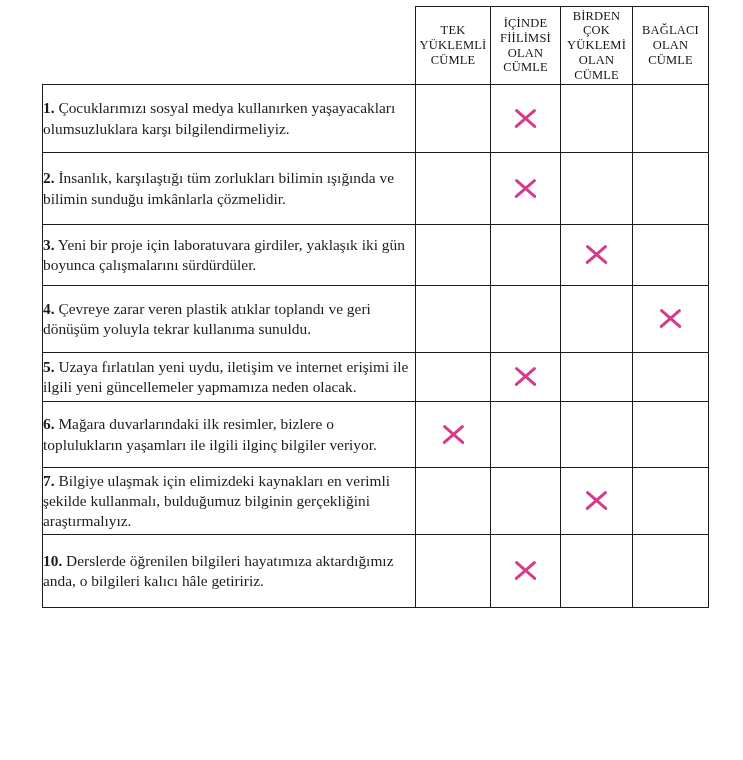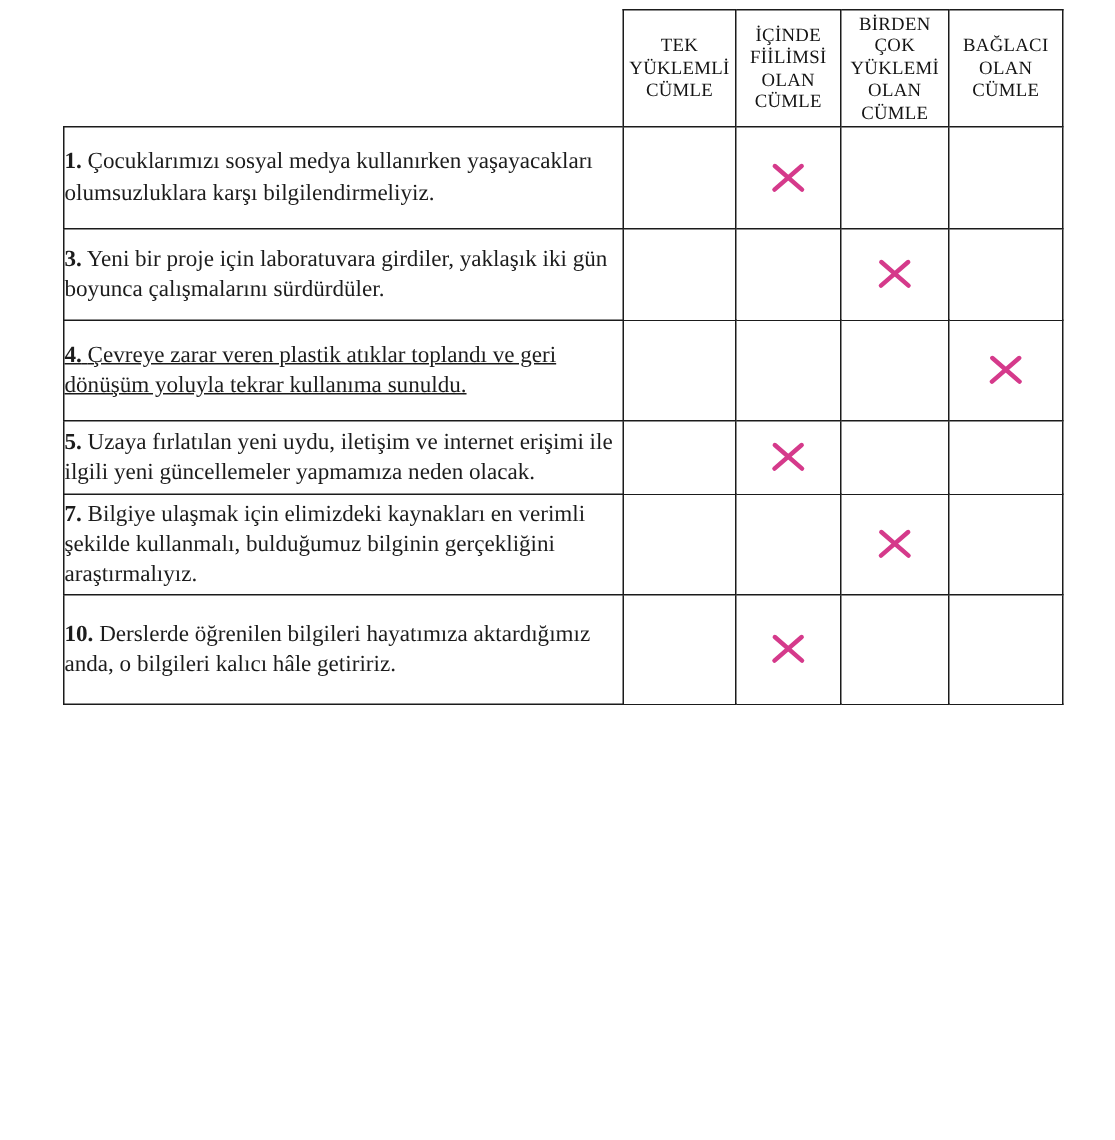--- a/index.html
+++ b/index.html
@@ -132,38 +132,52 @@
       </tr>
     </thead>
     <tbody id="rows-body">
         <tr style="height: 68px; margin-top: 32px;">
           <td class="sentence"><span class="num">1.</span> <span>Çocuklarımızı sosyal medya kullanırken yaşayacakları olumsuzluklara karşı bilgilendirmeliyiz.</span></td>
           <td class="mark-cell"><span class="xmark empty"></span></td>
           <td class="mark-cell"><span class="xmark"></span></td>
           <td class="mark-cell"><span class="xmark empty"></span></td>
           <td class="mark-cell"><span class="xmark empty"></span></td>
         </tr>
+        <tr style="height: 72px;">
+          <td class="sentence"><span class="num">2.</span> <span>İnsanlık, karşılaştığı tüm zorlukları bilimin ışığında ve bilimin sunduğu imkânlarla çözmelidir.</span></td>
+          <td class="mark-cell"><span class="xmark empty"></span></td>
+          <td class="mark-cell"><span class="xmark"></span></td>
+          <td class="mark-cell"><span class="xmark empty"></span></td>
+          <td class="mark-cell"><span class="xmark empty"></span></td>
+        </tr>
         <tr style="height: 61px; font-family: Liberation Serif, serif;">
           <td class="sentence"><span class="num">3.</span> <span>Yeni bir proje için laboratuvara girdiler, yaklaşık iki gün boyunca çalışmalarını sürdürdüler.</span></td>
           <td class="mark-cell"><span class="xmark empty"></span></td>
           <td class="mark-cell"><span class="xmark empty"></span></td>
           <td class="mark-cell"><span class="xmark"></span></td>
           <td class="mark-cell"><span class="xmark empty"></span></td>
         </tr>
-        <tr style="height: 67px; text-decoration: underline;">
+        <tr style="height: 67px;">
           <td class="sentence"><span class="num">4.</span> <span>Çevreye zarar veren plastik atıklar toplandı ve geri dönüşüm yoluyla tekrar kullanıma sunuldu.</span></td>
           <td class="mark-cell"><span class="xmark empty"></span></td>
           <td class="mark-cell"><span class="xmark empty"></span></td>
           <td class="mark-cell"><span class="xmark empty"></span></td>
           <td class="mark-cell"><span class="xmark"></span></td>
         </tr>
         <tr style="height: 49px;">
           <td class="sentence"><span class="num">5.</span> <span>Uzaya fırlatılan yeni uydu,  iletişim ve internet erişimi ile ilgili yeni güncellemeler yapmamıza neden olacak.</span></td>
           <td class="mark-cell"><span class="xmark empty"></span></td>
           <td class="mark-cell"><span class="xmark"></span></td>
+          <td class="mark-cell"><span class="xmark empty"></span></td>
+          <td class="mark-cell"><span class="xmark empty"></span></td>
+        </tr>
+        <tr style="height: 66px;">
+          <td class="sentence"><span class="num">6.</span> <span>Mağara duvarlarındaki ilk resimler, bizlere o toplulukların yaşamları ile ilgili ilginç bilgiler veriyor.</span></td>
+          <td class="mark-cell"><span class="xmark"></span></td>
+          <td class="mark-cell"><span class="xmark empty"></span></td>
           <td class="mark-cell"><span class="xmark empty"></span></td>
           <td class="mark-cell"><span class="xmark empty"></span></td>
         </tr>
         <tr style="height: 67px; margin-top: 39px;">
           <td class="sentence"><span class="num">7.</span> <span>Bilgiye ulaşmak için elimizdeki kaynakları en verimli şekilde kullanmalı, bulduğumuz bilginin gerçekliğini araştırmalıyız.</span></td>
           <td class="mark-cell"><span class="xmark empty"></span></td>
           <td class="mark-cell"><span class="xmark empty"></span></td>
           <td class="mark-cell"><span class="xmark"></span></td>
           <td class="mark-cell"><span class="xmark empty"></span></td>
         </tr>

